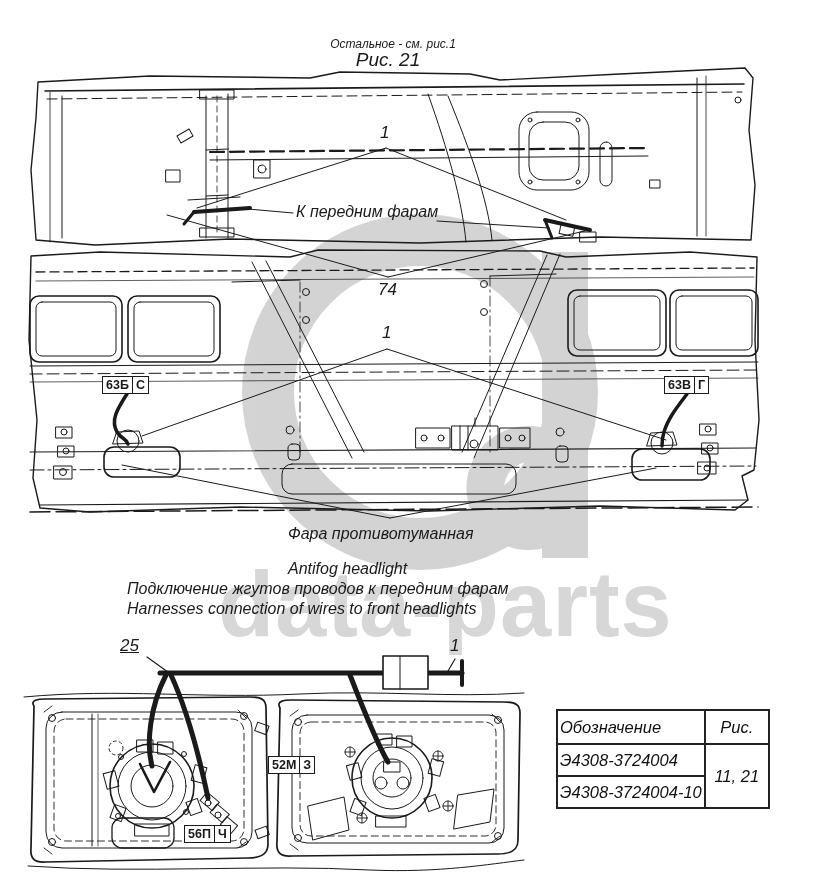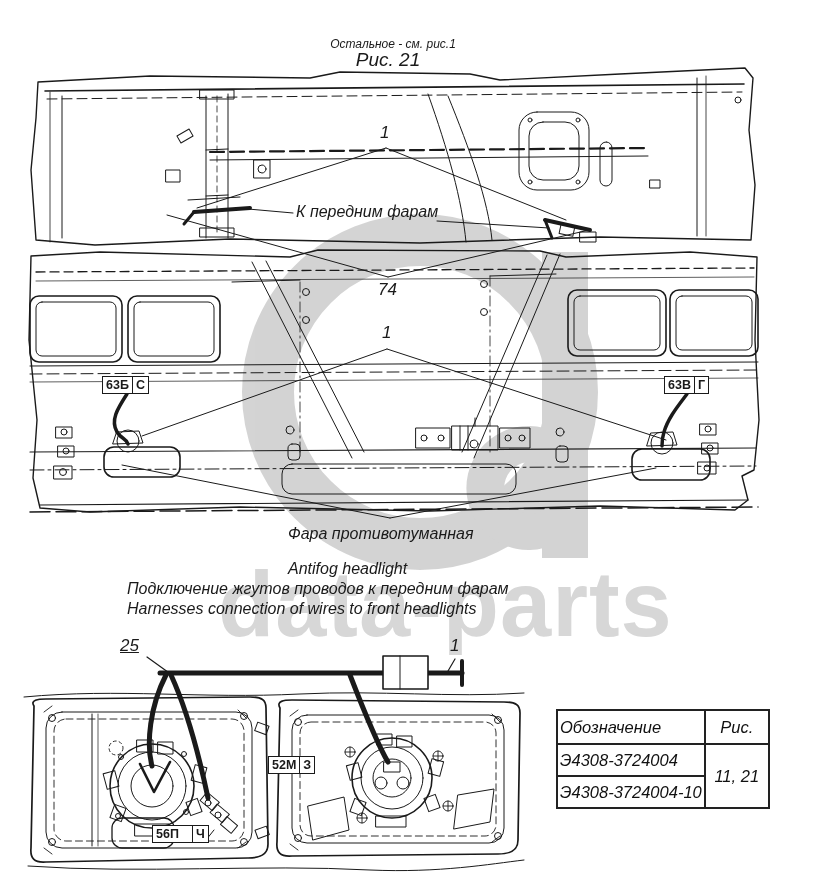--- a/index.html
+++ b/index.html
@@ -285,21 +285,21 @@
   <div class="lbl txt" style="left:127px;top:600px;">Harnesses connection of wires to front headlights</div>
   <div class="lbl txt" style="left:127px;top:580px;">Подключение жгутов проводов к передним фарам</div>
 
   <div class="lbl num" style="left:120px;top:636px;text-decoration:underline;">25</div>
   <div class="lbl num" style="left:450px;top:636px;">1</div>
 
   <div class="boxlbl" style="left:220px;top:756px;margin-left:48px;">
     <span>52М</span>
       <span>З</span>
   </div>
-  <div class="boxlbl" style="left:152px;top:825px;gap:10px;">
+  <div class="boxlbl" style="left:184px;top:825px;">
     <span>56П</span>
       <span>Ч</span>
   </div>
 
   <table id="spec-table">
     <thead>
       <tr>
         <th>Обозначение</th>
         <th class="figcol">Рис.</th>
       </tr>

